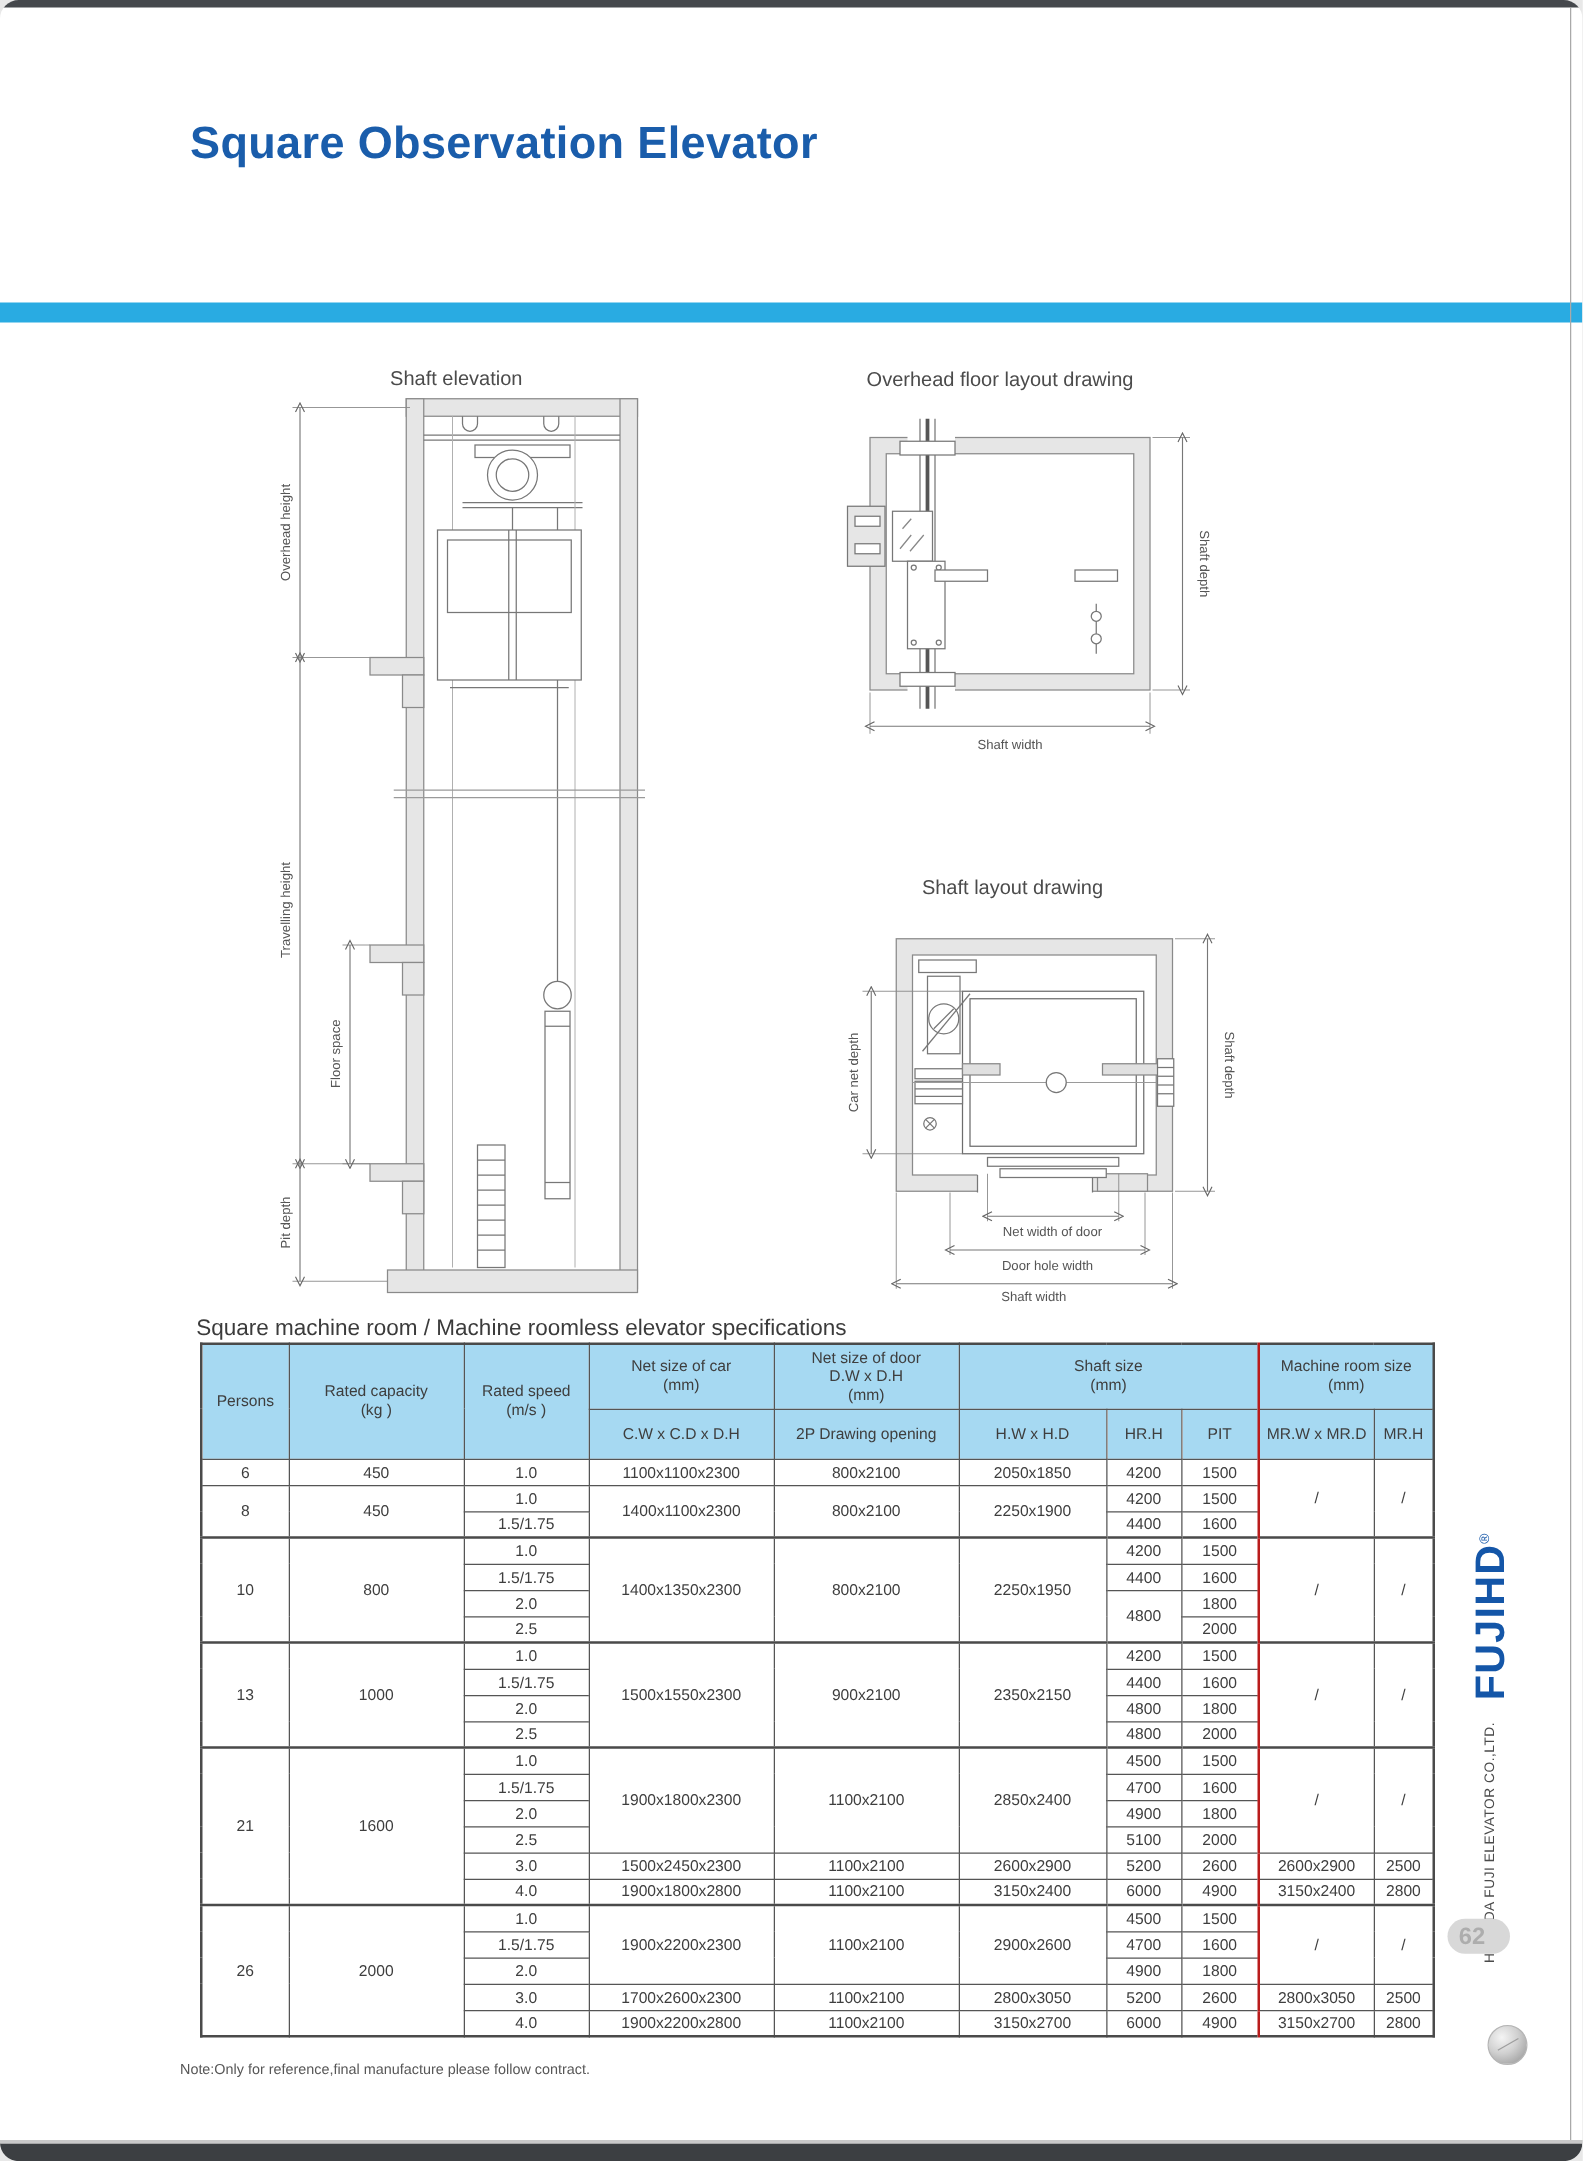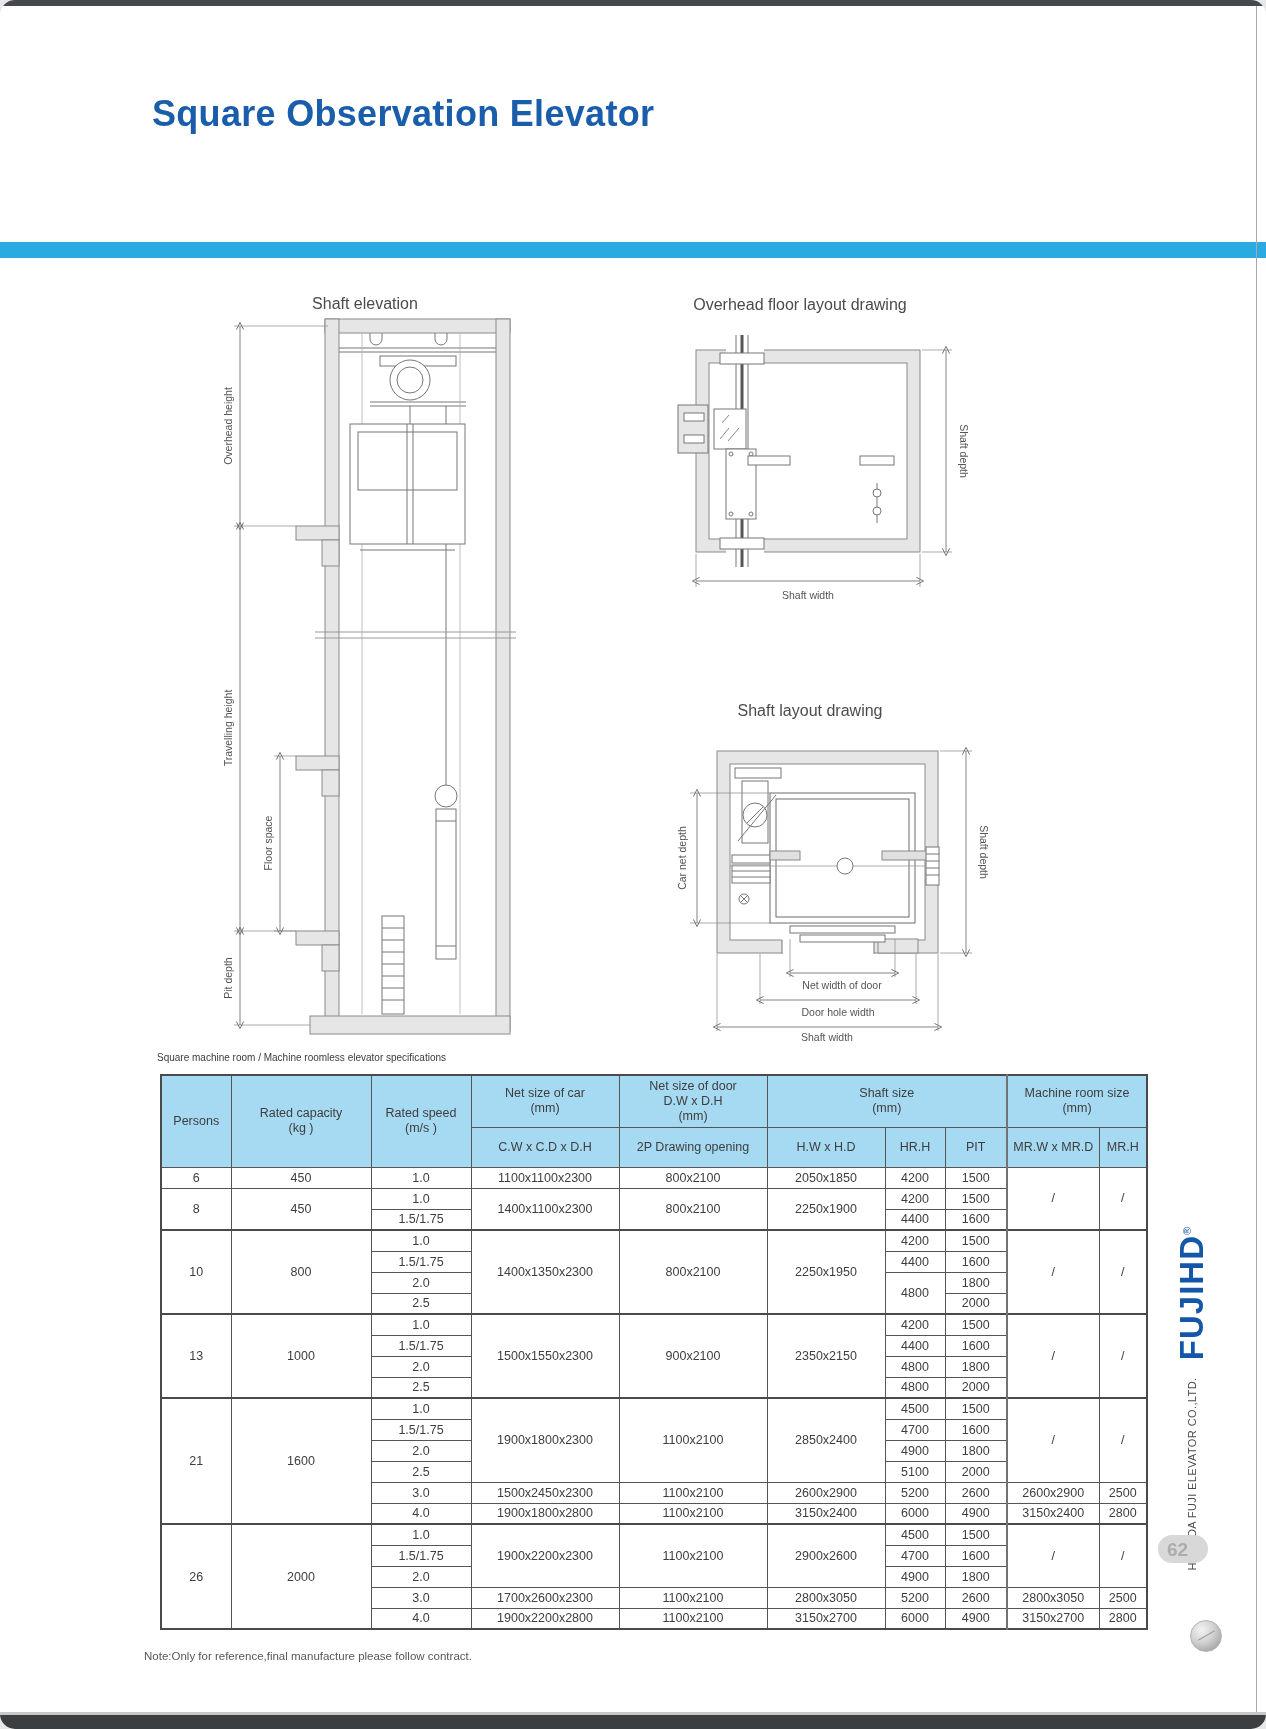--- a/index.html
+++ b/index.html
@@ -20,32 +20,32 @@
 
   .dwg { position:absolute; }
   .dwg-title { text-align:center; font-size:16px; color:#4b4b4b; margin-bottom:3px; }
   .dwg svg { display:block; }
   .dim-line { stroke:#777; stroke-width:0.9; fill:none; }
   .dim-ext  { stroke:#888; stroke-width:0.7; fill:none; }
   .dim-text { font-size:10.5px; fill:#555; }
   .struct   { stroke:#8a8a8a; stroke-width:1; }
   .detail   { stroke:#777; stroke-width:1; fill:none; }
 
-  .table-caption { position:absolute; left:157px; top:1052px; font-size:10px; color:#3b3b3b; }
+  .table-caption { position:absolute; left:157px; top:1052px; font-size:18px; color:#3b3b3b; }
   .table-wrap { position:absolute; left:160px; top:1074px; }
   table.spec { border-collapse:collapse; table-layout:fixed; border:2px solid #4a4a4a;
     font-size:12.5px; color:#3e3e3e; }
   table.spec th, table.spec td { border:1px solid #555; text-align:center;
     vertical-align:middle; padding:0 2px; overflow:hidden; }
   table.spec thead th { background:#a6d9f2; font-weight:normal; white-space:pre-line; line-height:15px; }
   table.spec thead tr:nth-child(1) { height:52px; }
   table.spec thead tr:nth-child(2) { height:40px; }
   table.spec tbody tr { height:21px; }
   table.spec tr.gs td { border-top:2px solid #4a4a4a; }
-  table.spec .bl2 { border-left:2px solid #737373; }
+  table.spec .bl2 { border-left:2px solid #b91c1c; }
 
   .note { position:absolute; left:144px; top:1650px; font-size:11.5px; color:#575757; }
 
   .brand-logo { position:absolute; left:1107px; top:1273px; width:172px; height:40px;
     transform:rotate(-90deg); font-size:33px; font-weight:bold; color:#1456a8;
     letter-spacing:1px; text-align:center; }
   .brand-logo sup { font-size:11px; font-weight:normal; }
   .brand-company { position:absolute; left:1093px; top:1467px; width:200px; height:14px;
     transform:rotate(-90deg); font-size:11px; color:#4b4b4b; letter-spacing:0.4px; text-align:center; }
 

